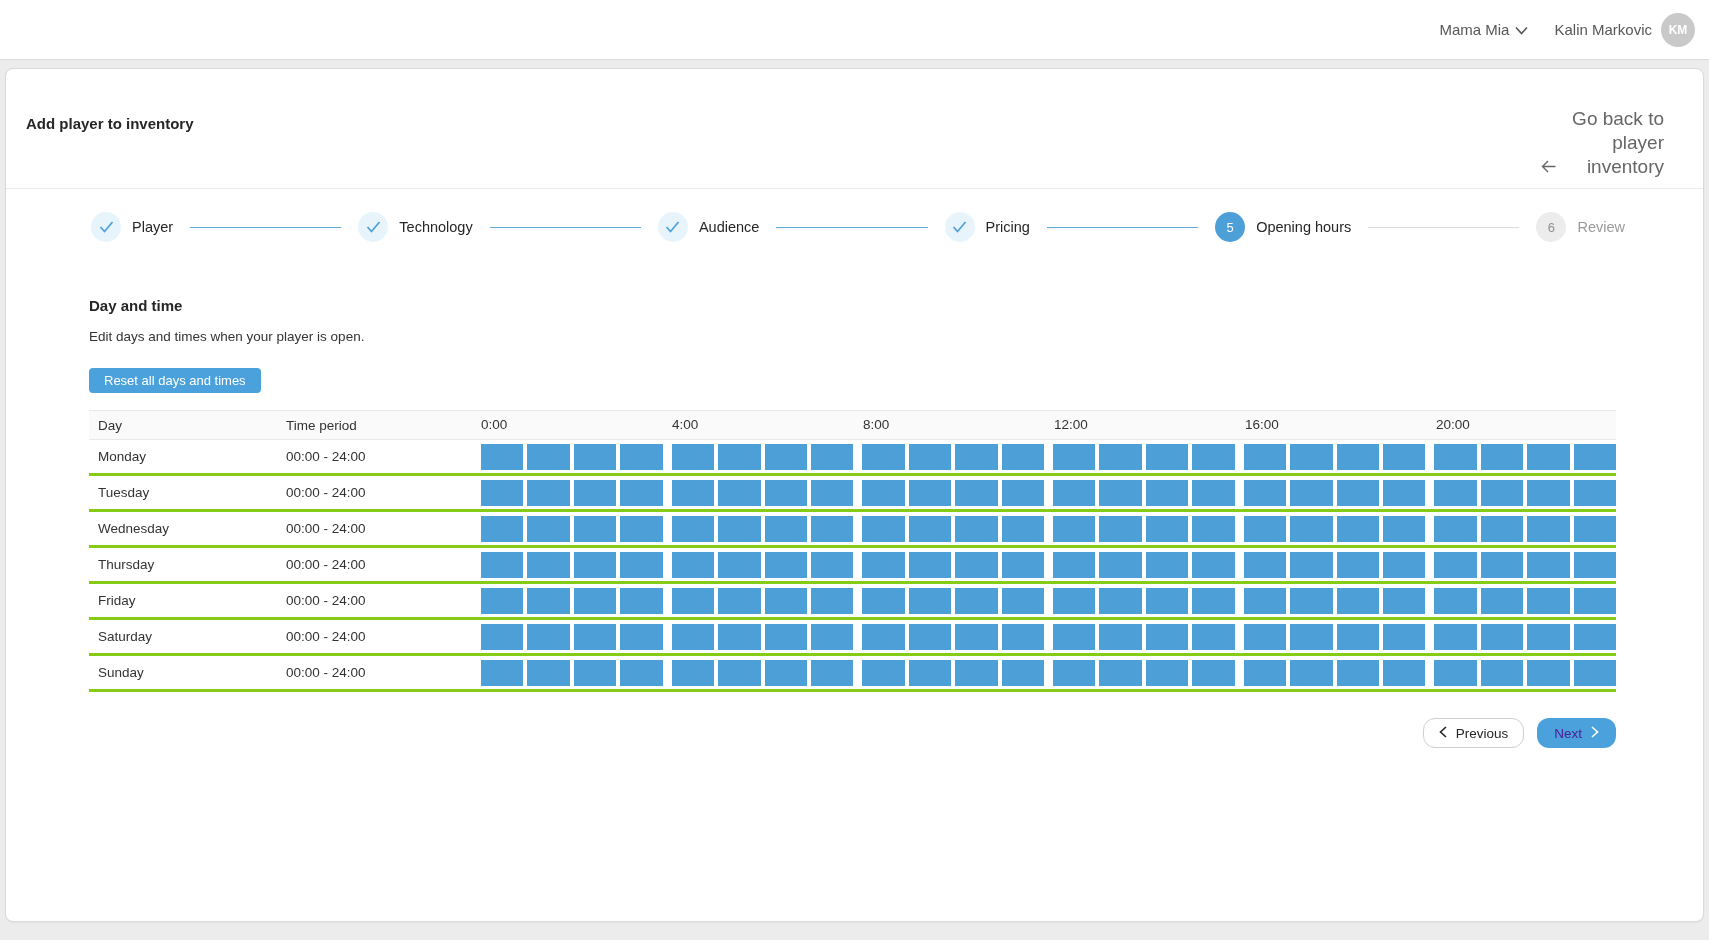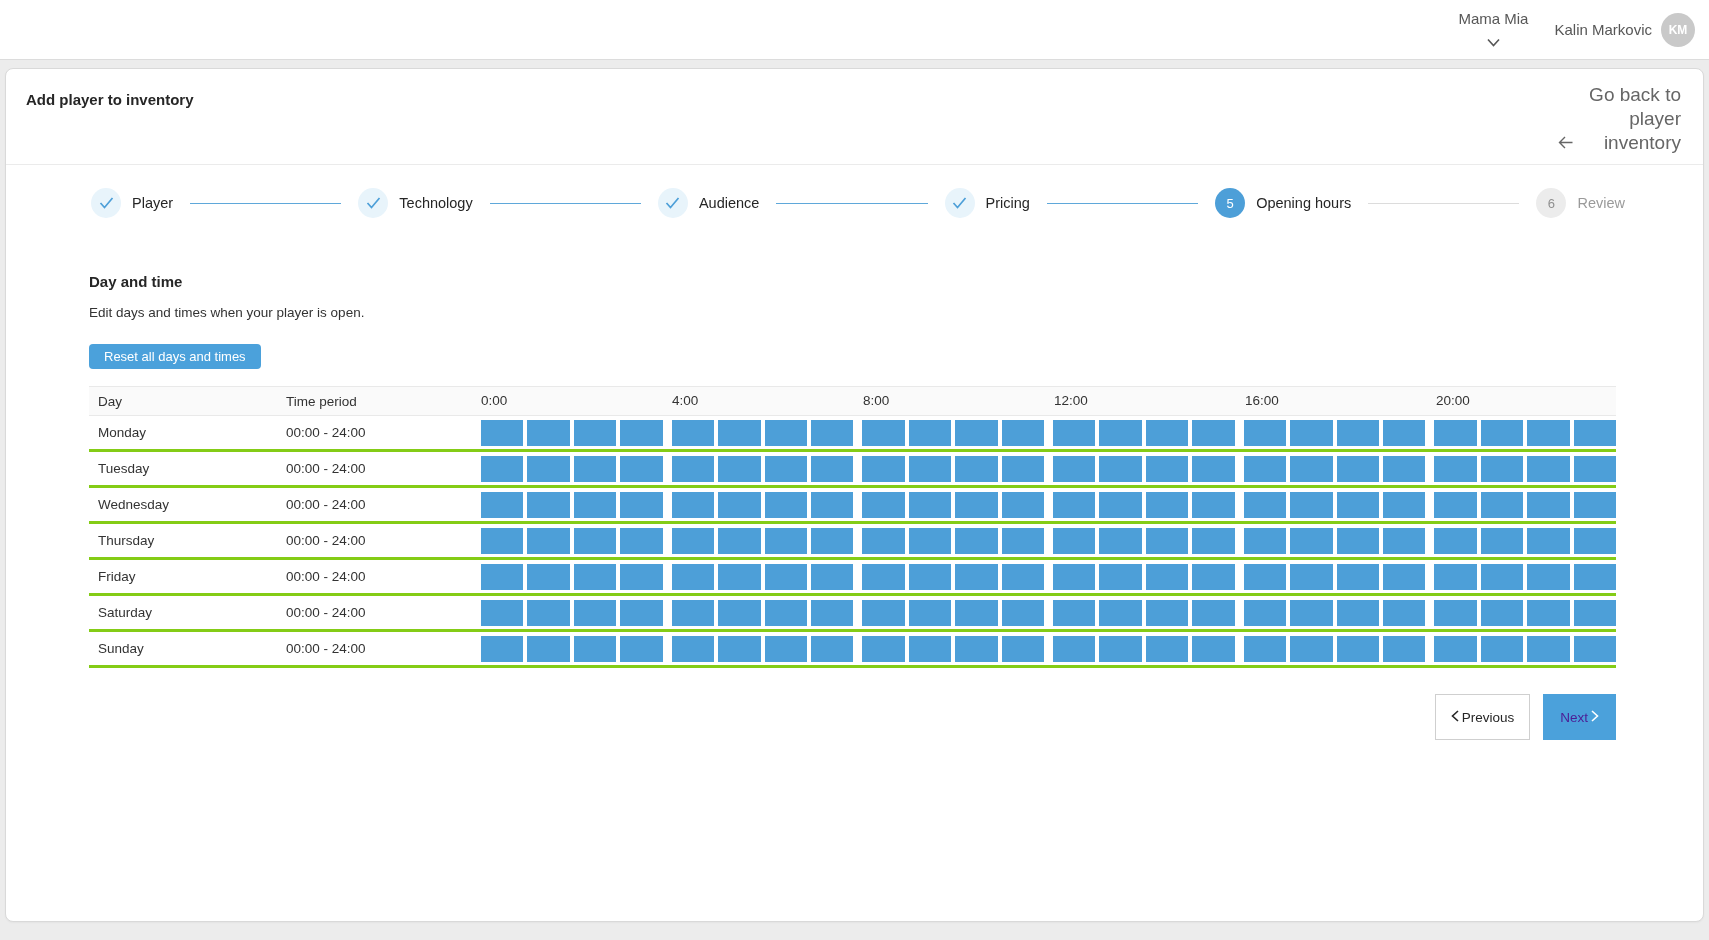--- a/index.html
+++ b/index.html
@@ -2,30 +2,30 @@
 <html style="--accent: #4d9fd8; --button-blue: #4ba1db; --step-done-bg: #e8f4fb;"><head>
 <meta charset="utf-8">
 <style>
   * { margin:0; padding:0; box-sizing:border-box; }
   html,body { width:1709px; height:940px; overflow:hidden;
     font-family:"Liberation Sans", sans-serif; background:#ececec; }
 
   
   .topbar { height:60px; background:#fff; border-bottom:1px solid #dcdcdc;
     display:flex; align-items:center; justify-content:flex-end; gap:26px; padding-right:14px; }
-  .org-switcher { display:flex; align-items:center; gap:6px; font-size:15px; color:#575757; cursor:pointer;flex-direction:column; }
+  .org-switcher { display:flex; align-items:center; gap:6px; font-size:15px; color:#575757; cursor:pointer; }
   .user-menu { display:flex; align-items:center; gap:9px; font-size:15px; color:#575757; cursor:pointer; }
   .avatar { width:34px; height:34px; border-radius:50%; background:#c9c9c9; color:#fff;
     font-size:12px; font-weight:bold; display:flex; align-items:center; justify-content:center; }
 
   
   .card { margin:8px 5px 0 5px; height:854px; background:#fff;
     border:1px solid #d9d9d9; border-radius:8px; box-shadow:0 1px 2px rgba(0,0,0,.04); }
   .card-header { display:flex; justify-content:space-between; align-items:flex-start;
-    padding:14px 22px 10px 20px; border-bottom:1px solid #ebebeb; min-height:52px; }
+    padding:14px 39px 10px 20px; border-bottom:1px solid #ebebeb; min-height:52px;margin-top:24px; }
   .page-title { font-size:15px; font-weight:700; color:#262626; padding-top:8px; }
   .back-link { display:flex; gap:8px; align-items:flex-end; color:#666; font-size:19px;
     line-height:1.25; text-decoration:none; cursor:pointer; }
   .back-link .txt { display:inline-block; width:100px; text-align:right; }
   .back-link svg { margin-top:1px; }
 
   
   .stepper { display:flex; align-items:center; padding:23px 78px 0 85px; }
   .step { display:flex; align-items:center; gap:11px; flex:none; cursor:pointer; }
   .step-circle { width:30px; height:30px; border-radius:50%; display:flex;
@@ -56,21 +56,21 @@
   .col-hours { position:relative; flex:1; height:100%; }
   .hour-tick { position:absolute; top:6px; font-size:13.5px; color:#333; }
   .t-row { display:flex; align-items:center; height:36px; border-bottom:3px solid #84cc16;
     font-size:13.5px; color:#333; }
   .blocks { flex:1; display:flex; gap:9px; }
   .block-group { flex:1; display:flex; gap:4px; }
   .hour-block { flex:1; height:26px; background:var(--accent,#4d9fd8); cursor:pointer; }
 
   
   .footer-btns { display:flex; justify-content:flex-end; gap:13px; margin-top:26px; }
-  .btn { height:46px; display:flex; align-items:center; gap:3px; border-radius:0;
+  .btn { height:30px; display:flex; align-items:center; gap:9px; border-radius:12px;
     font-size:13.5px; cursor:pointer; font-family:"Liberation Sans", sans-serif; }
   .btn-prev { background:#fff; border:1px solid #cfcfcf; color:#262626; padding:0 15px; }
   .btn-next { background:var(--button-blue,#4ba1db); border:none; color:#4c1d95; padding:0 17px; }
 </style>
 </head>
 <body>
 
 <div class="topbar">
   <div class="org-switcher">
     <span>Mama Mia</span>

